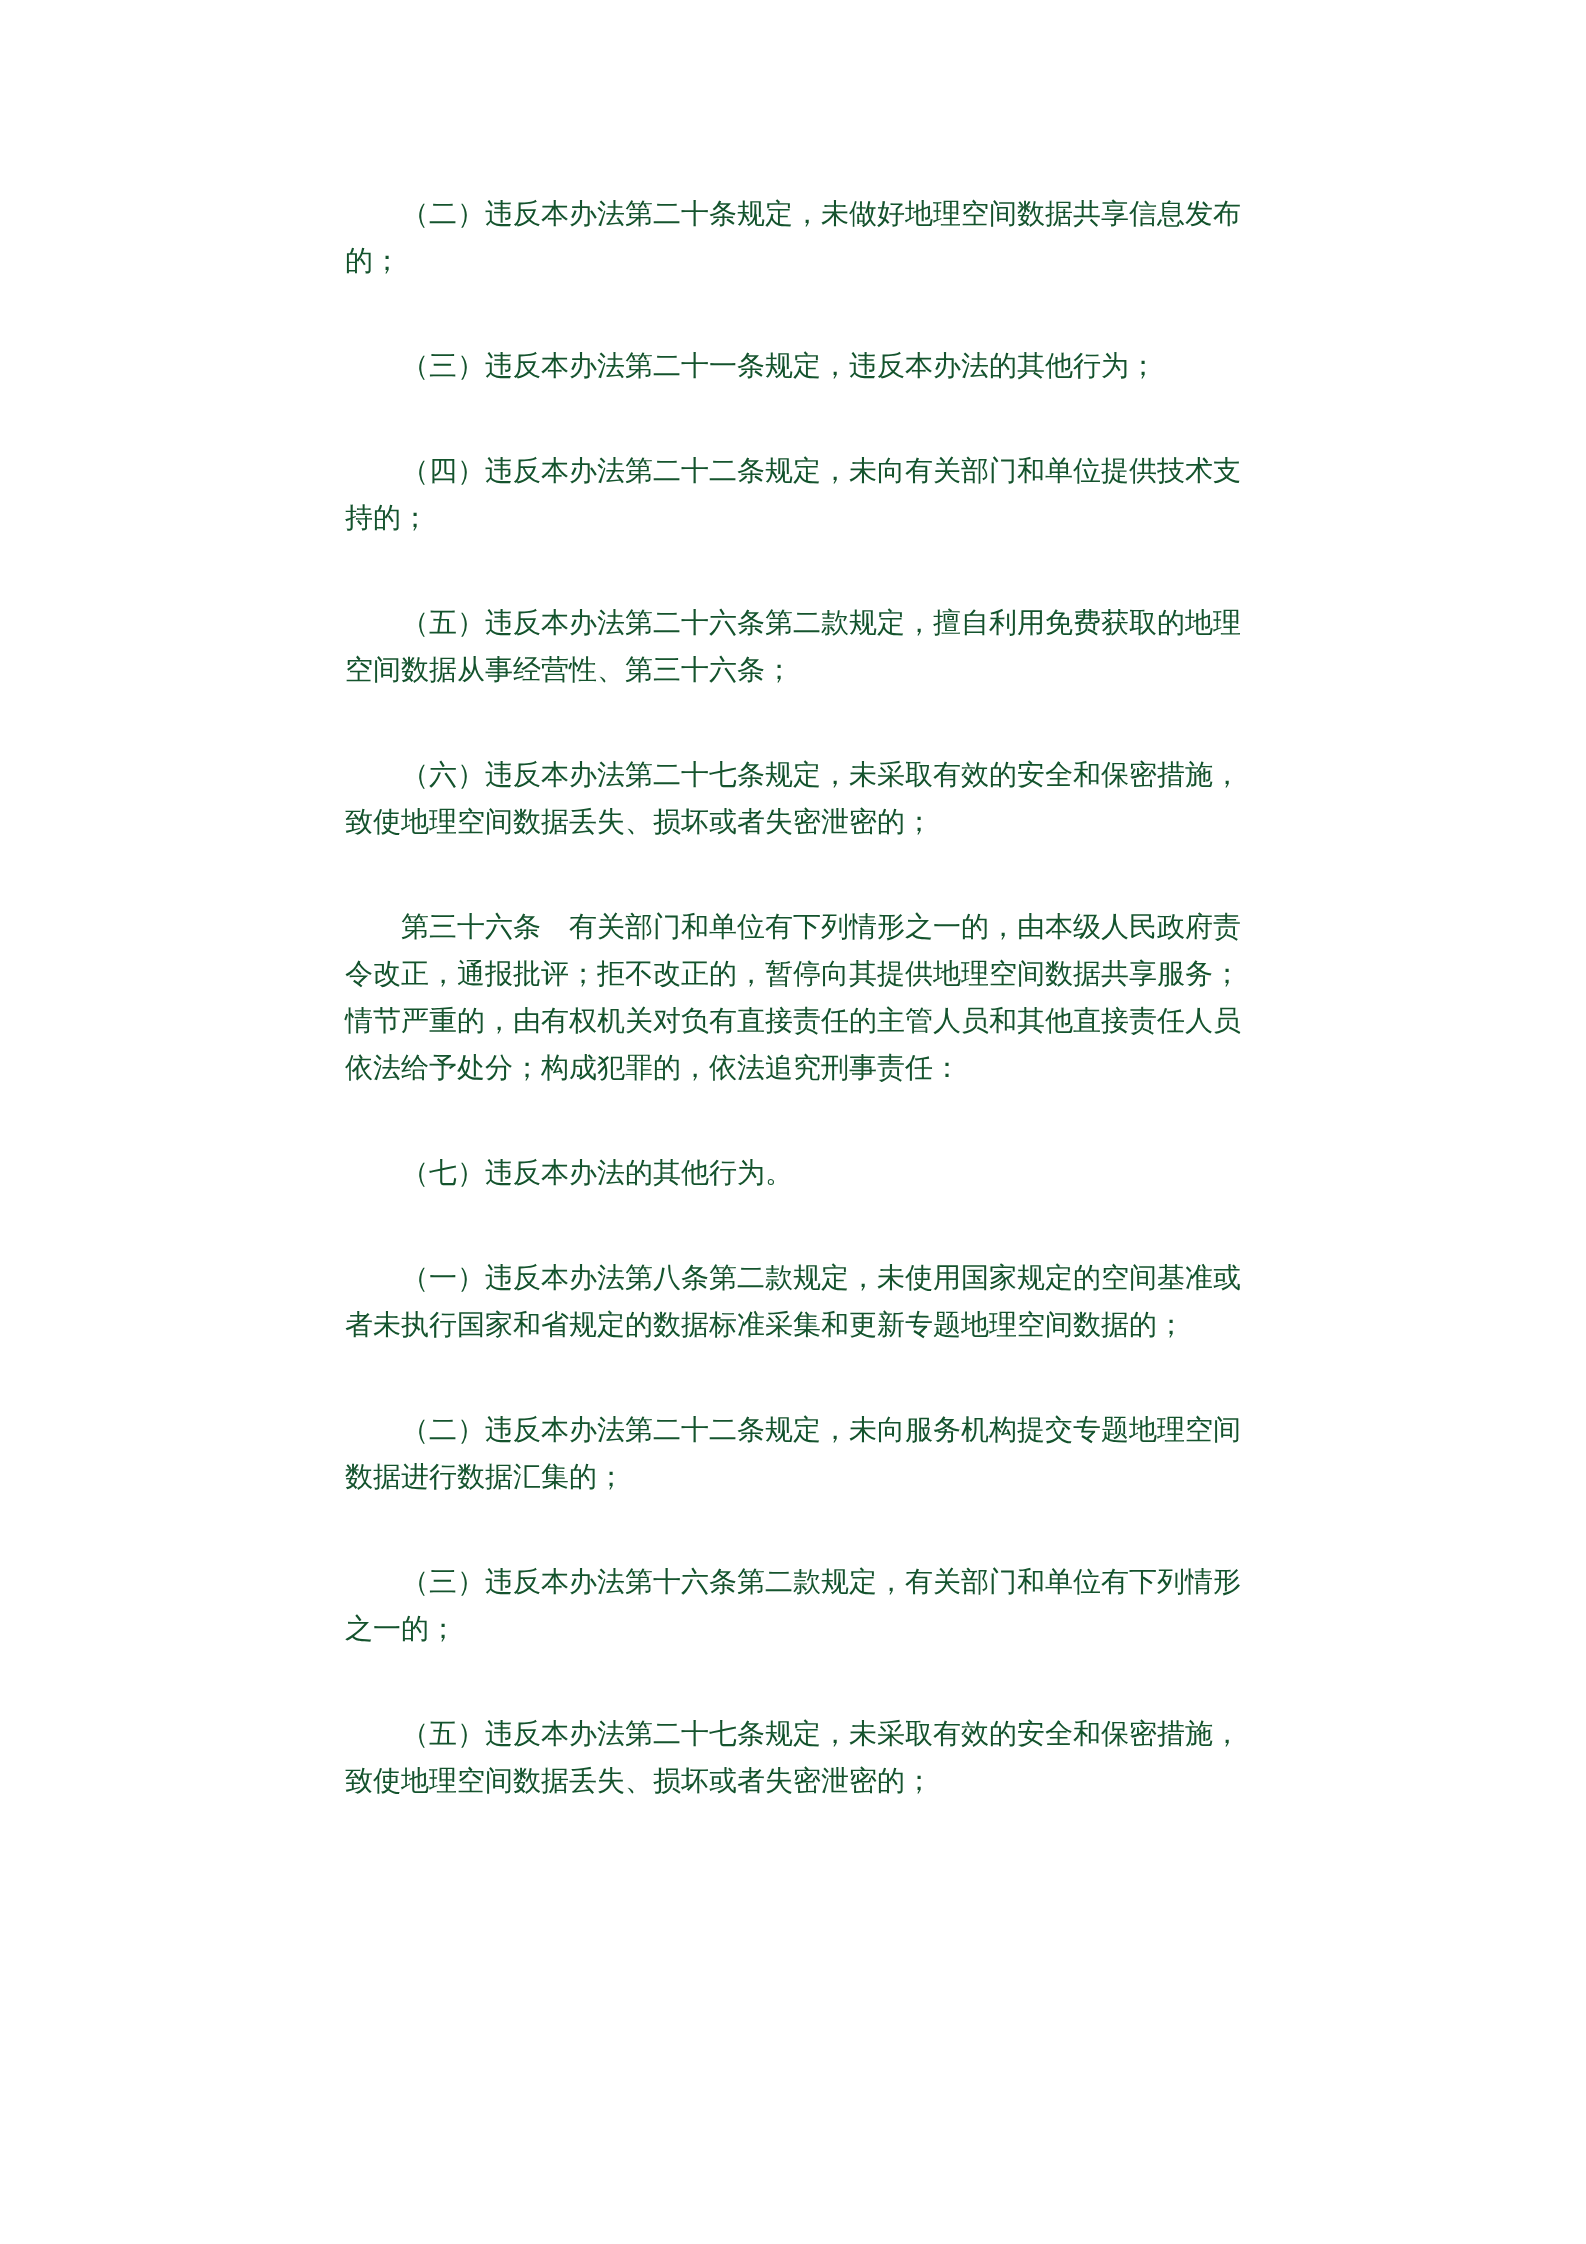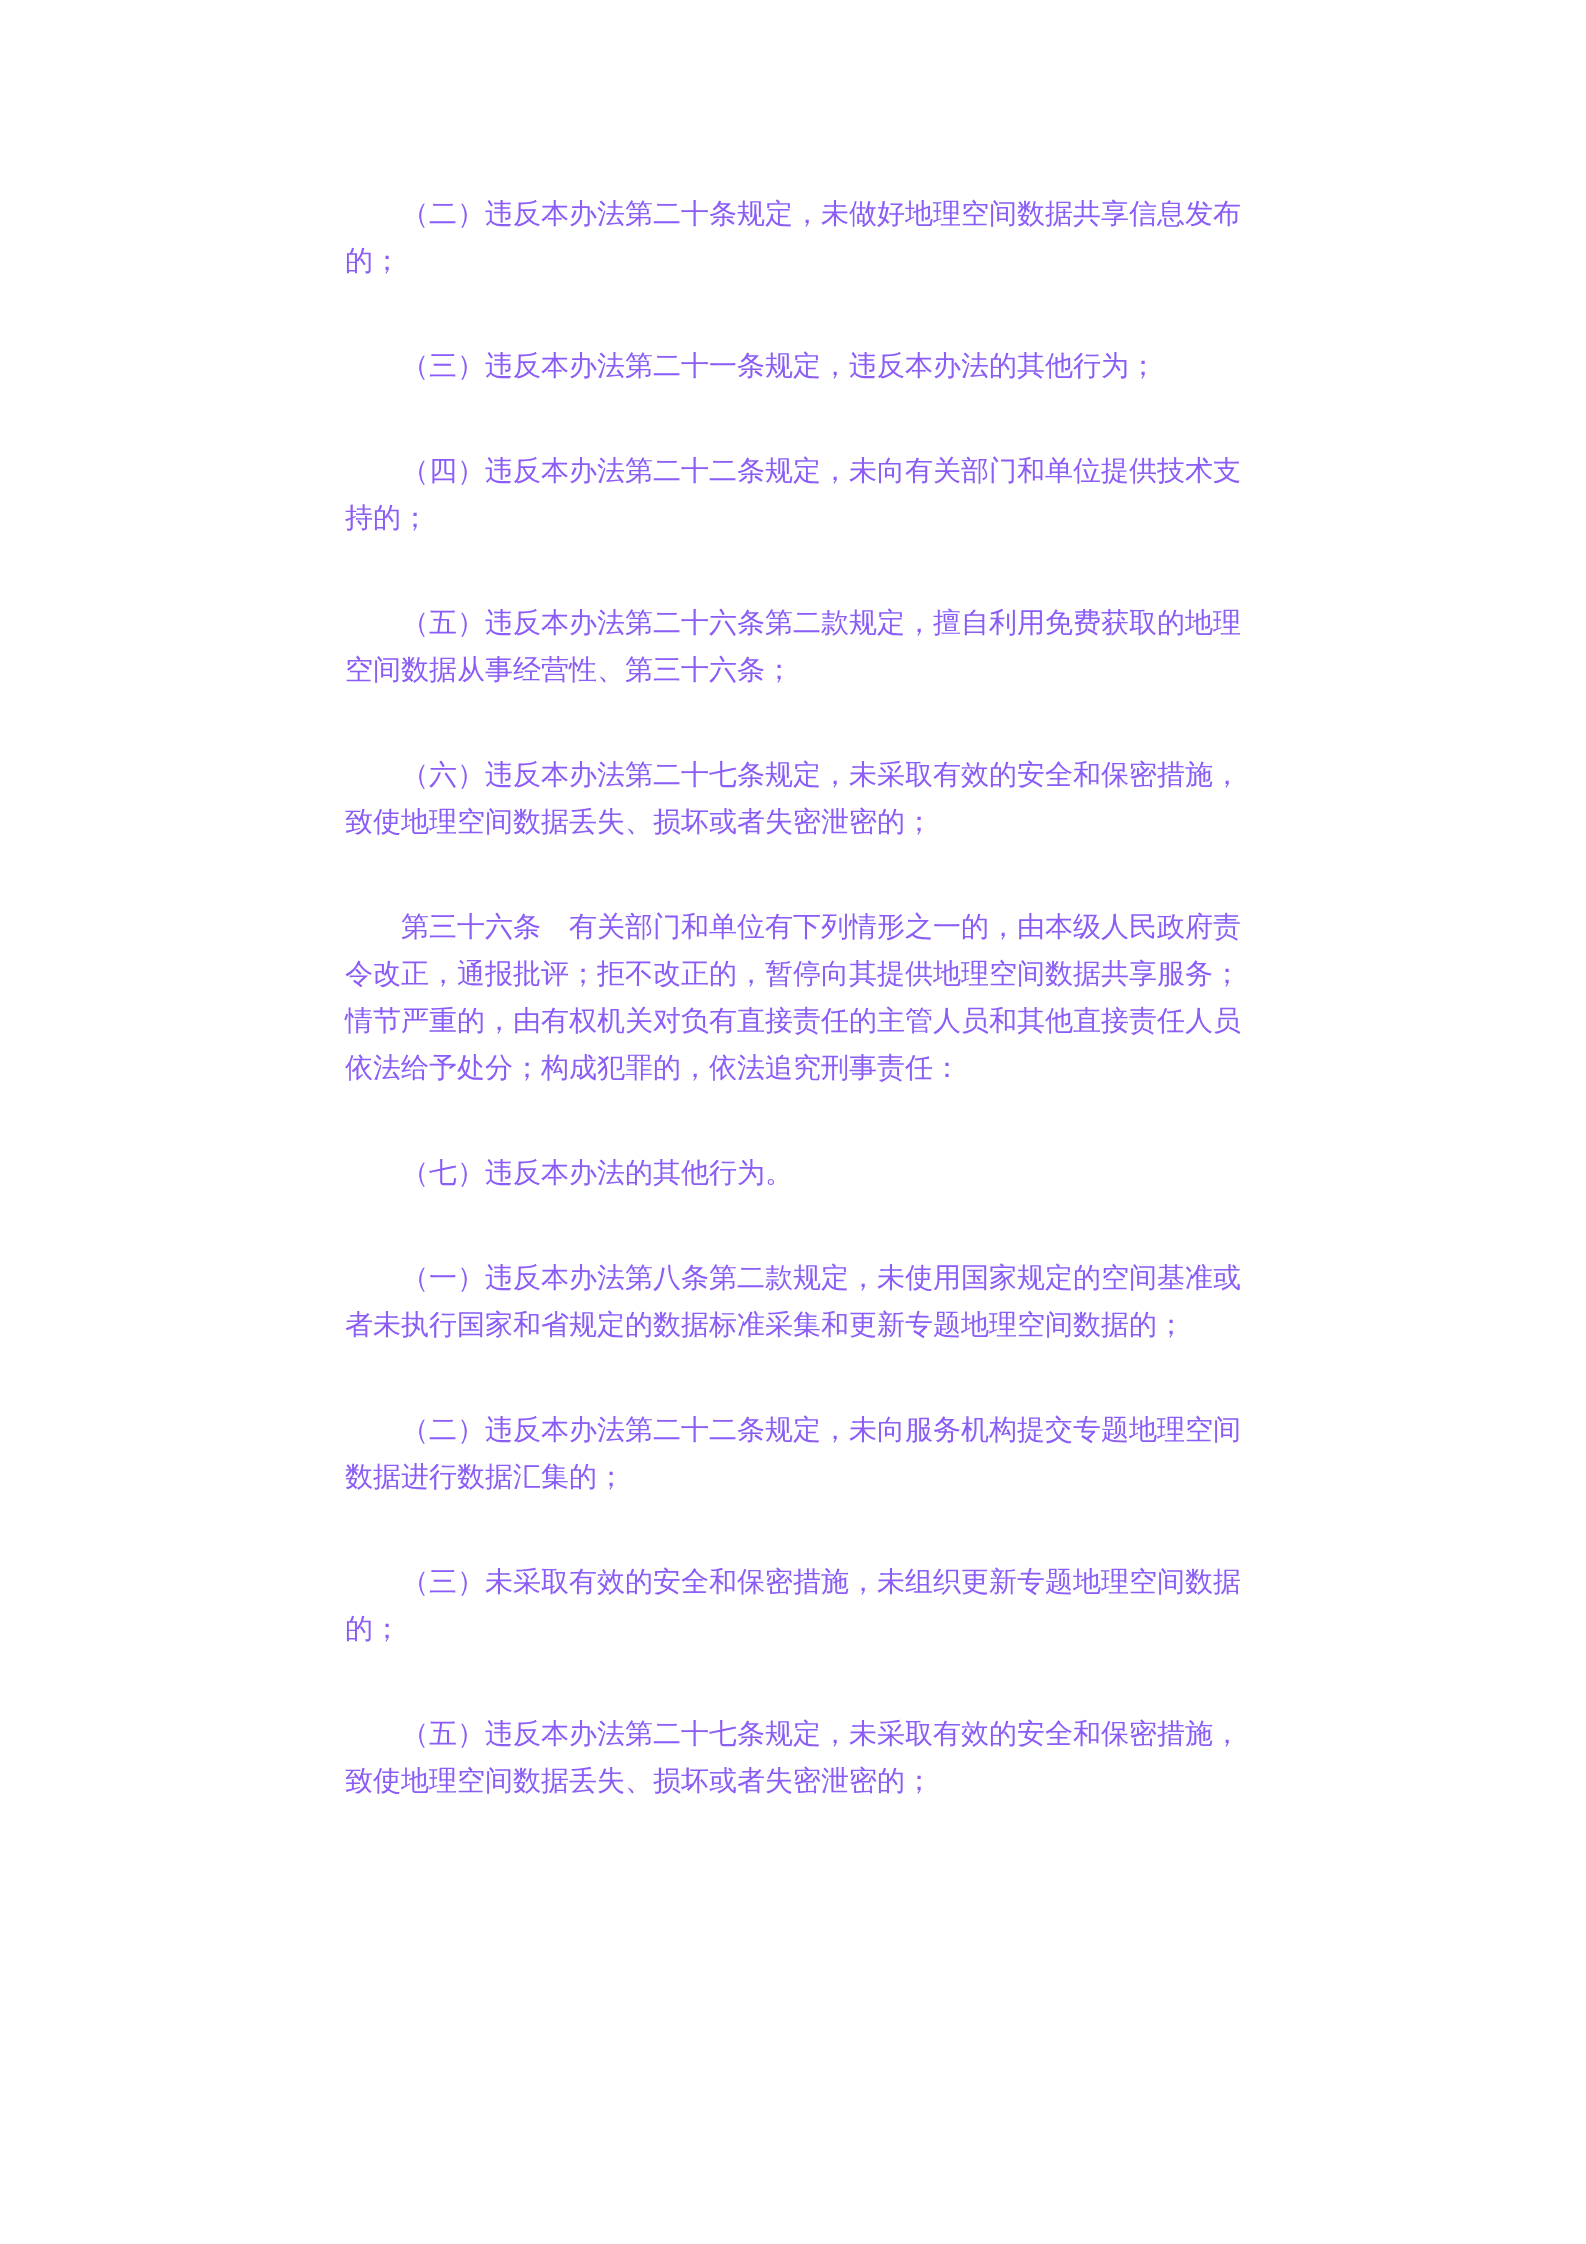--- a/index.html
+++ b/index.html
@@ -19,21 +19,21 @@
     left: 345px;
     top: 190px;
     width: 896px;
   }
   .para {
     margin: 0 0 58px 0;
     padding: 0;
     font-family: "Liberation Serif", "DejaVu Serif", serif;
     font-size: 28px;
     line-height: 47px;
-    color: #8b5cf6;
+    color: #14532d;
     text-align: justify;
     text-justify: inter-ideograph;
     text-indent: 2em;
     word-break: break-all;
     overflow-wrap: break-word;
   }
   .para:last-child {
     margin-bottom: 7px;
   }
 </style>
@@ -44,16 +44,16 @@
   <div class="content">
     <p class="para">（二）违反本办法第二十条规定，未做好地理空间数据共享信息发布的；</p>
     <p class="para">（三）违反本办法第二十一条规定，违反本办法的其他行为；</p>
     <p class="para">（四）违反本办法第二十二条规定，未向有关部门和单位提供技术支持的；</p>
     <p class="para">（五）违反本办法第二十六条第二款规定，擅自利用免费获取的地理空间数据从事经营性、第三十六条；</p>
     <p class="para">（六）违反本办法第二十七条规定，未采取有效的安全和保密措施，致使地理空间数据丢失、损坏或者失密泄密的；</p>
     <p class="para">第三十六条　有关部门和单位有下列情形之一的，由本级人民政府责令改正，通报批评；拒不改正的，暂停向其提供地理空间数据共享服务；情节严重的，由有权机关对负有直接责任的主管人员和其他直接责任人员依法给予处分；构成犯罪的，依法追究刑事责任：</p>
     <p class="para">（七）违反本办法的其他行为。</p>
     <p class="para">（一）违反本办法第八条第二款规定，未使用国家规定的空间基准或者未执行国家和省规定的数据标准采集和更新专题地理空间数据的；</p>
     <p class="para">（二）违反本办法第二十二条规定，未向服务机构提交专题地理空间数据进行数据汇集的；</p>
-    <p class="para">（三）未采取有效的安全和保密措施，未组织更新专题地理空间数据的；</p>
+    <p class="para">（三）违反本办法第十六条第二款规定，有关部门和单位有下列情形之一的；</p>
     <p class="para">（五）违反本办法第二十七条规定，未采取有效的安全和保密措施，致使地理空间数据丢失、损坏或者失密泄密的；</p>
   </div>
 </div>
 
 </body></html>

